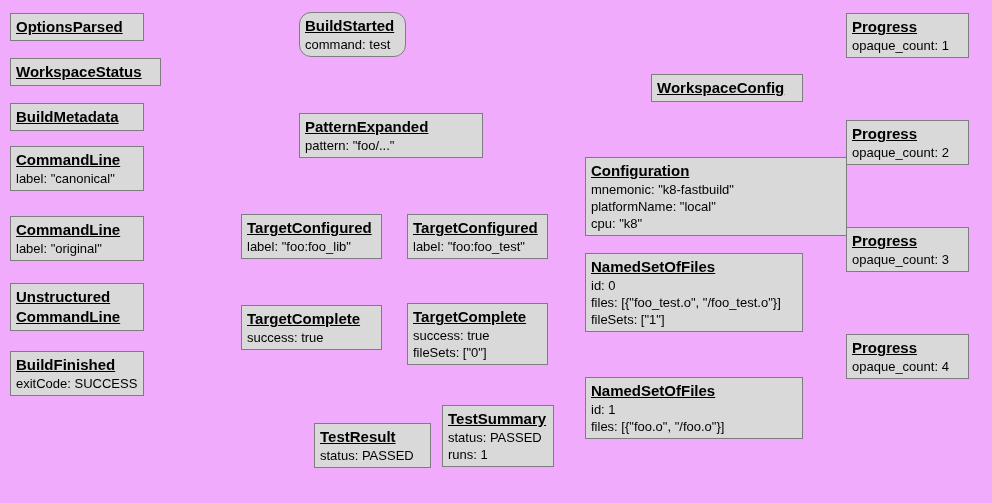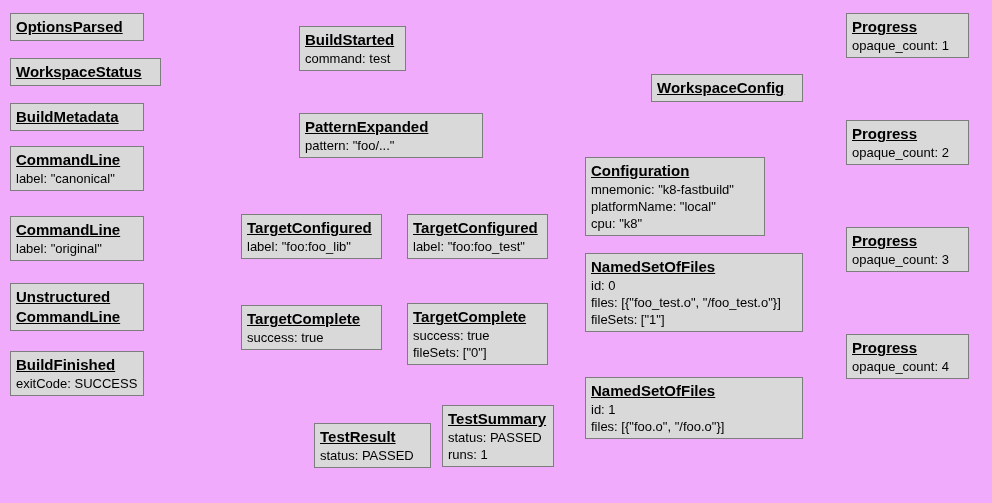--- a/index.html
+++ b/index.html
@@ -70,21 +70,21 @@
 CommandLine</div>
   </div>
 
   <div class="box" style="left:10px; top:351px; width:134px;">
     <div class="box-title">BuildFinished</div>
     <div class="box-field">exitCode: SUCCESS</div>
   </div>
 
 
 
-  <div class="box" style="left:299px; top:26px; width:107px;">
+  <div class="box" style="left:299px; top:12px; width:107px;border-radius:12px;">
     <div class="box-title">BuildStarted</div>
     <div class="box-field">command: test</div>
   </div>
 
   <div class="box" style="left:299px; top:113px; width:184px;">
     <div class="box-title">PatternExpanded</div>
     <div class="box-field">pattern: "foo/..."</div>
   </div>
 
   <div class="box" style="left:241px; top:214px; width:141px;">
@@ -116,21 +116,21 @@
   <div class="box" style="left:442px; top:405px; width:112px;">
     <div class="box-title">TestSummary</div>
     <div class="box-field">status: PASSED</div>
     <div class="box-field">runs: 1</div>
   </div>
 
   <div class="box" style="left:651px; top:74px; width:152px;">
     <div class="box-title">WorkspaceConfig</div>
   </div>
 
-  <div class="box" style="left:585px; top:157px; width:180px;">
+  <div class="box" style="left:585px; top:157px; width:262px;">
     <div class="box-title">Configuration</div>
     <div class="box-field">mnemonic: "k8-fastbuild"</div>
     <div class="box-field">platformName: "local"</div>
     <div class="box-field">cpu: "k8"</div>
   </div>
 
   <div class="box" style="left:585px; top:253px; width:218px;">
     <div class="box-title">NamedSetOfFiles</div>
     <div class="box-field">id: 0</div>
     <div class="box-field">files: [{"foo_test.o", "/foo_test.o"}]</div>

